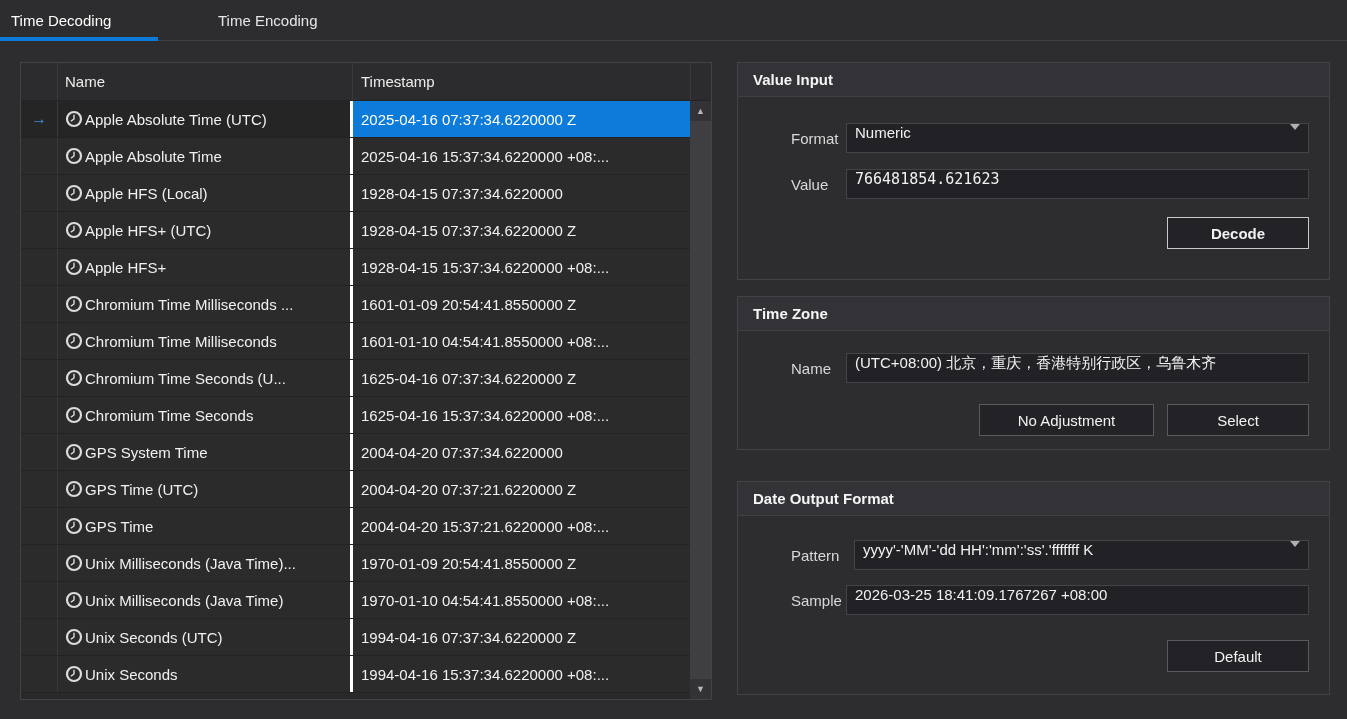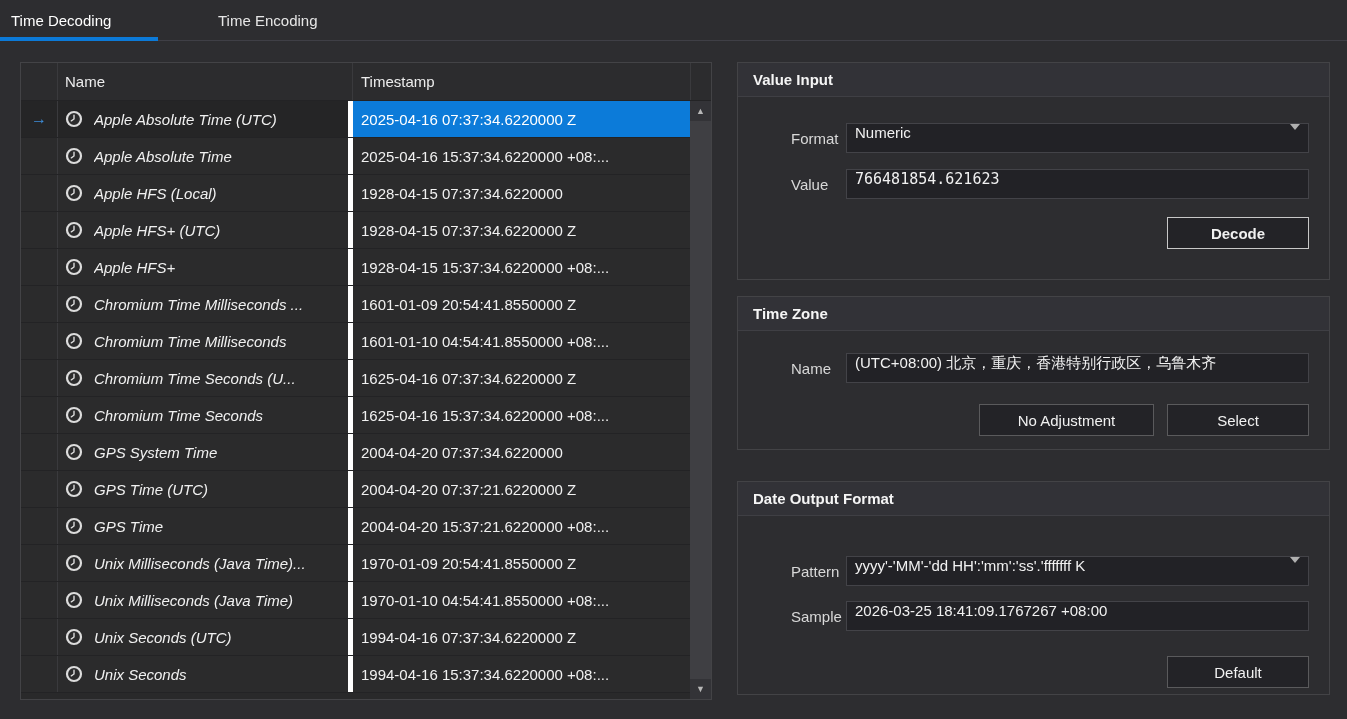--- a/index.html
+++ b/index.html
@@ -36,21 +36,21 @@
   .th { display: flex; align-items: center; color: #ededed; }
   .col-gutter { width: 37px; border-right: 1px solid #3a3a3d; flex: none; }
   .col-name  { width: 295px; border-right: 1px solid #3a3a3d; padding-left: 7px; flex: none; }
   .col-ts    { width: 338px; border-right: 1px solid #3a3a3d; padding-left: 8px; flex: none; }
   .col-sb    { flex: 1; }
   .thead { border-bottom: 1px solid #232325; }
 
   .trow { display: flex; height: 37px; border-bottom: 1px solid #232325; background: #2b2b2c; }
   .cell { display: flex; align-items: center; overflow: hidden; white-space: nowrap; }
   .cell-gutter { width: 37px; border-right: 1px solid #3a3a3d; flex: none; justify-content: center; }
-  .cell-name { width: 295px; border-right: 5px solid #ffffff; padding-left: 7px; flex: none; gap: 11px; font-style: italic; }
+  .cell-name { width: 295px; border-right: 3px solid #ffffff; padding-left: 7px; flex: none; gap: 2px; }
   .cell-ts   { width: 338px; border-right: 1px solid #3a3a3d; padding-left: 8px; flex: none; }
   .row-arrow { color: #3d8edb; font-size: 16px; visibility: hidden; line-height: 1; }
   .trow.selected .row-arrow { visibility: visible; }
   .trow.selected .cell-name, .trow.selected .cell-gutter { background: #252526; }
   .trow.selected .cell-ts { background: #0c7bd9; color: #ffffff; }
   .clock-icon { flex: none; width: 18px; height: 18px; }
   .cell-name .txt { overflow: hidden; white-space: nowrap; }
 
   
   .vscroll {
@@ -95,21 +95,21 @@
     color: #f1f1f1; display: inline-flex; align-items: center; justify-content: center;
     font-family: "Liberation Sans", sans-serif; font-size: 15px; cursor: default;
   }
   .btn-decode { width: 142px; border-color: #c8c8c8; }
   .btn-noadj { width: 175px; }
   .btn-select { width: 142px; }
   .btn-default { width: 142px; }
 
   .mt26 { margin-top: 26px; } .mt16 { margin-top: 16px; } .mt18 { margin-top: 18px; font-weight: bold; }
   .mt22 { margin-top: 22px; } .mt21 { margin-top: 21px; }
-  .mt24 { margin-top: 40px; } .mt15 { margin-top: 15px; } .mt25 { margin-top: 25px; }
+  .mt24 { margin-top: 24px; gap: 8px; } .mt15 { margin-top: 15px; } .mt25 { margin-top: 25px; }
 </style>
 </head>
 <body>
 
 <div class="tabbar">
   <div class="tab active">Time Decoding</div>
   <div class="tab">Time Encoding</div>
 </div>
 
 <div class="table">

